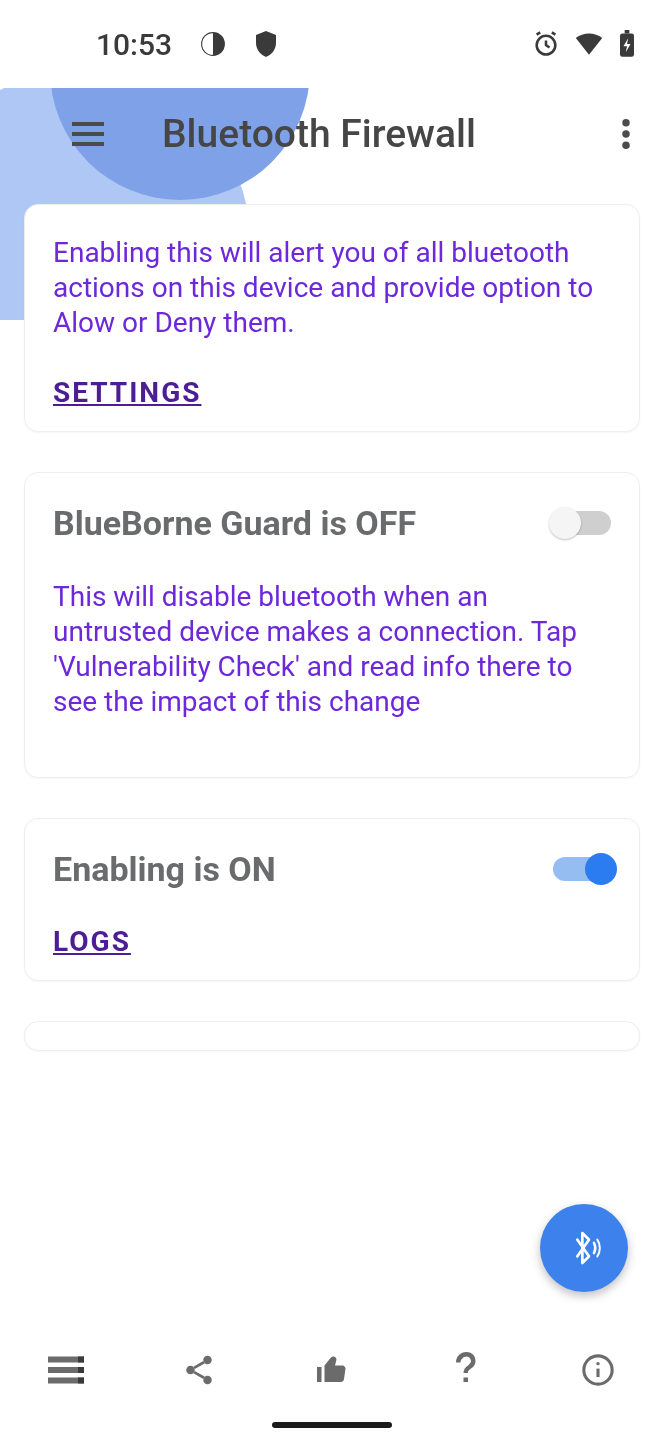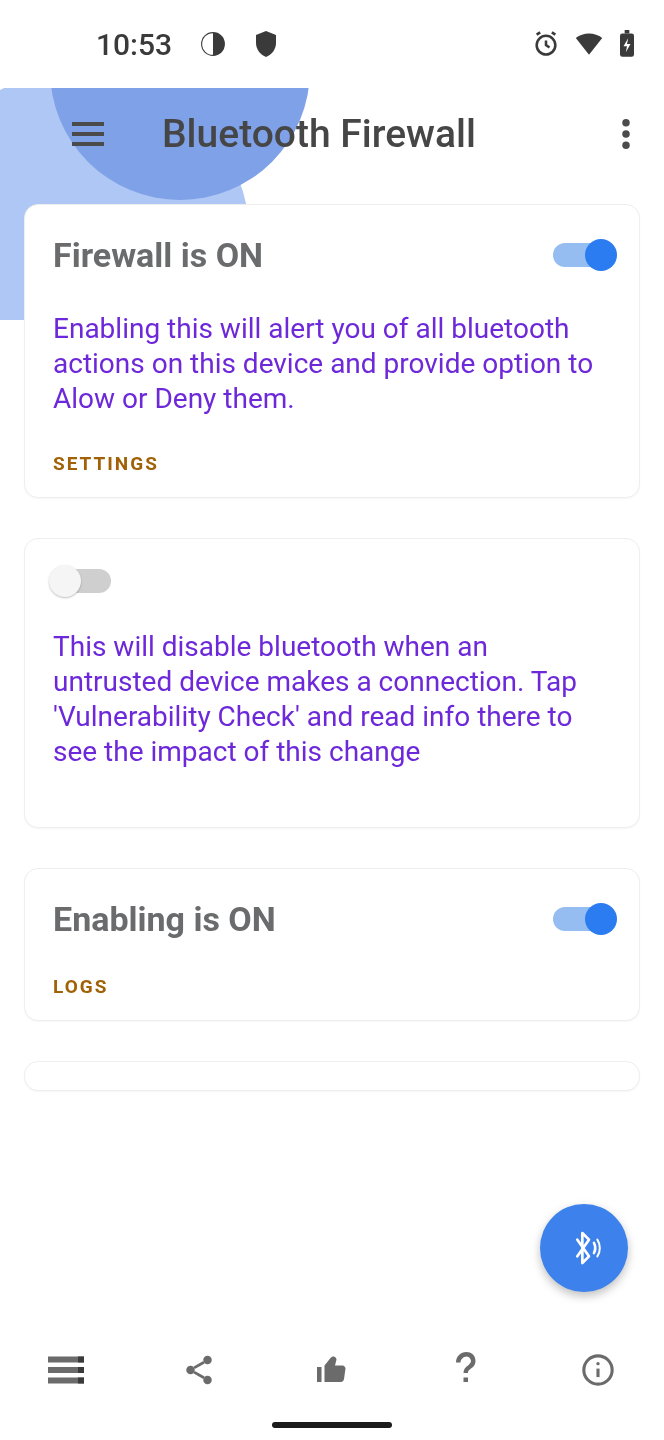--- a/index.html
+++ b/index.html
@@ -98,25 +98,26 @@
     font-weight: 700;
     color: #6a6b6c;
   }
   .card-desc {
     font-size: 28px;
     line-height: 1.25;
     color: #6d28d9;
     margin-bottom: 36px;
   }
   .card-action {
-    font-size: 19px;
+    font-size: 28px;
     font-weight: 700;
     letter-spacing: 2px;
-    color: #a16207;
+    color: #4c1d95;
     text-transform: uppercase;
+    text-decoration: underline;
   }
 
   
   .switch {
     position: relative;
     width: 58px;
     height: 24px;
     border-radius: 12px;
   }
   .switch .knob {
@@ -241,32 +242,27 @@
           <circle cx="3" cy="3" r="3" fill="#4b4b4b"></circle>
           <circle cx="3" cy="12" r="3" fill="#4b4b4b"></circle>
           <circle cx="3" cy="21" r="3" fill="#4b4b4b"></circle>
         </svg>
     </div>
   </div>
 
   <div class="content">
 
     <div class="card">
-      <div class="card-header">
-        <div class="card-title">Firewall is ON</div>
-        <div class="switch on">
-            <div class="knob"></div>
-          </div>
-      </div>
       <div class="card-desc">Enabling this will alert you of all bluetooth actions on this device and provide option to Alow or Deny them.</div>
       <div class="card-action">SETTINGS</div>
     </div>
 
     <div class="card">
       <div class="card-header">
+        <div class="card-title">BlueBorne Guard is OFF</div>
         <div class="switch off">
             <div class="knob"></div>
           </div>
       </div>
       <div class="card-desc">This will disable bluetooth when an untrusted device makes a connection. Tap 'Vulnerability Check' and read info there to see the impact of this change</div>
     </div>
 
     <div class="card">
       <div class="card-header">
         <div class="card-title">Enabling is ON</div>

